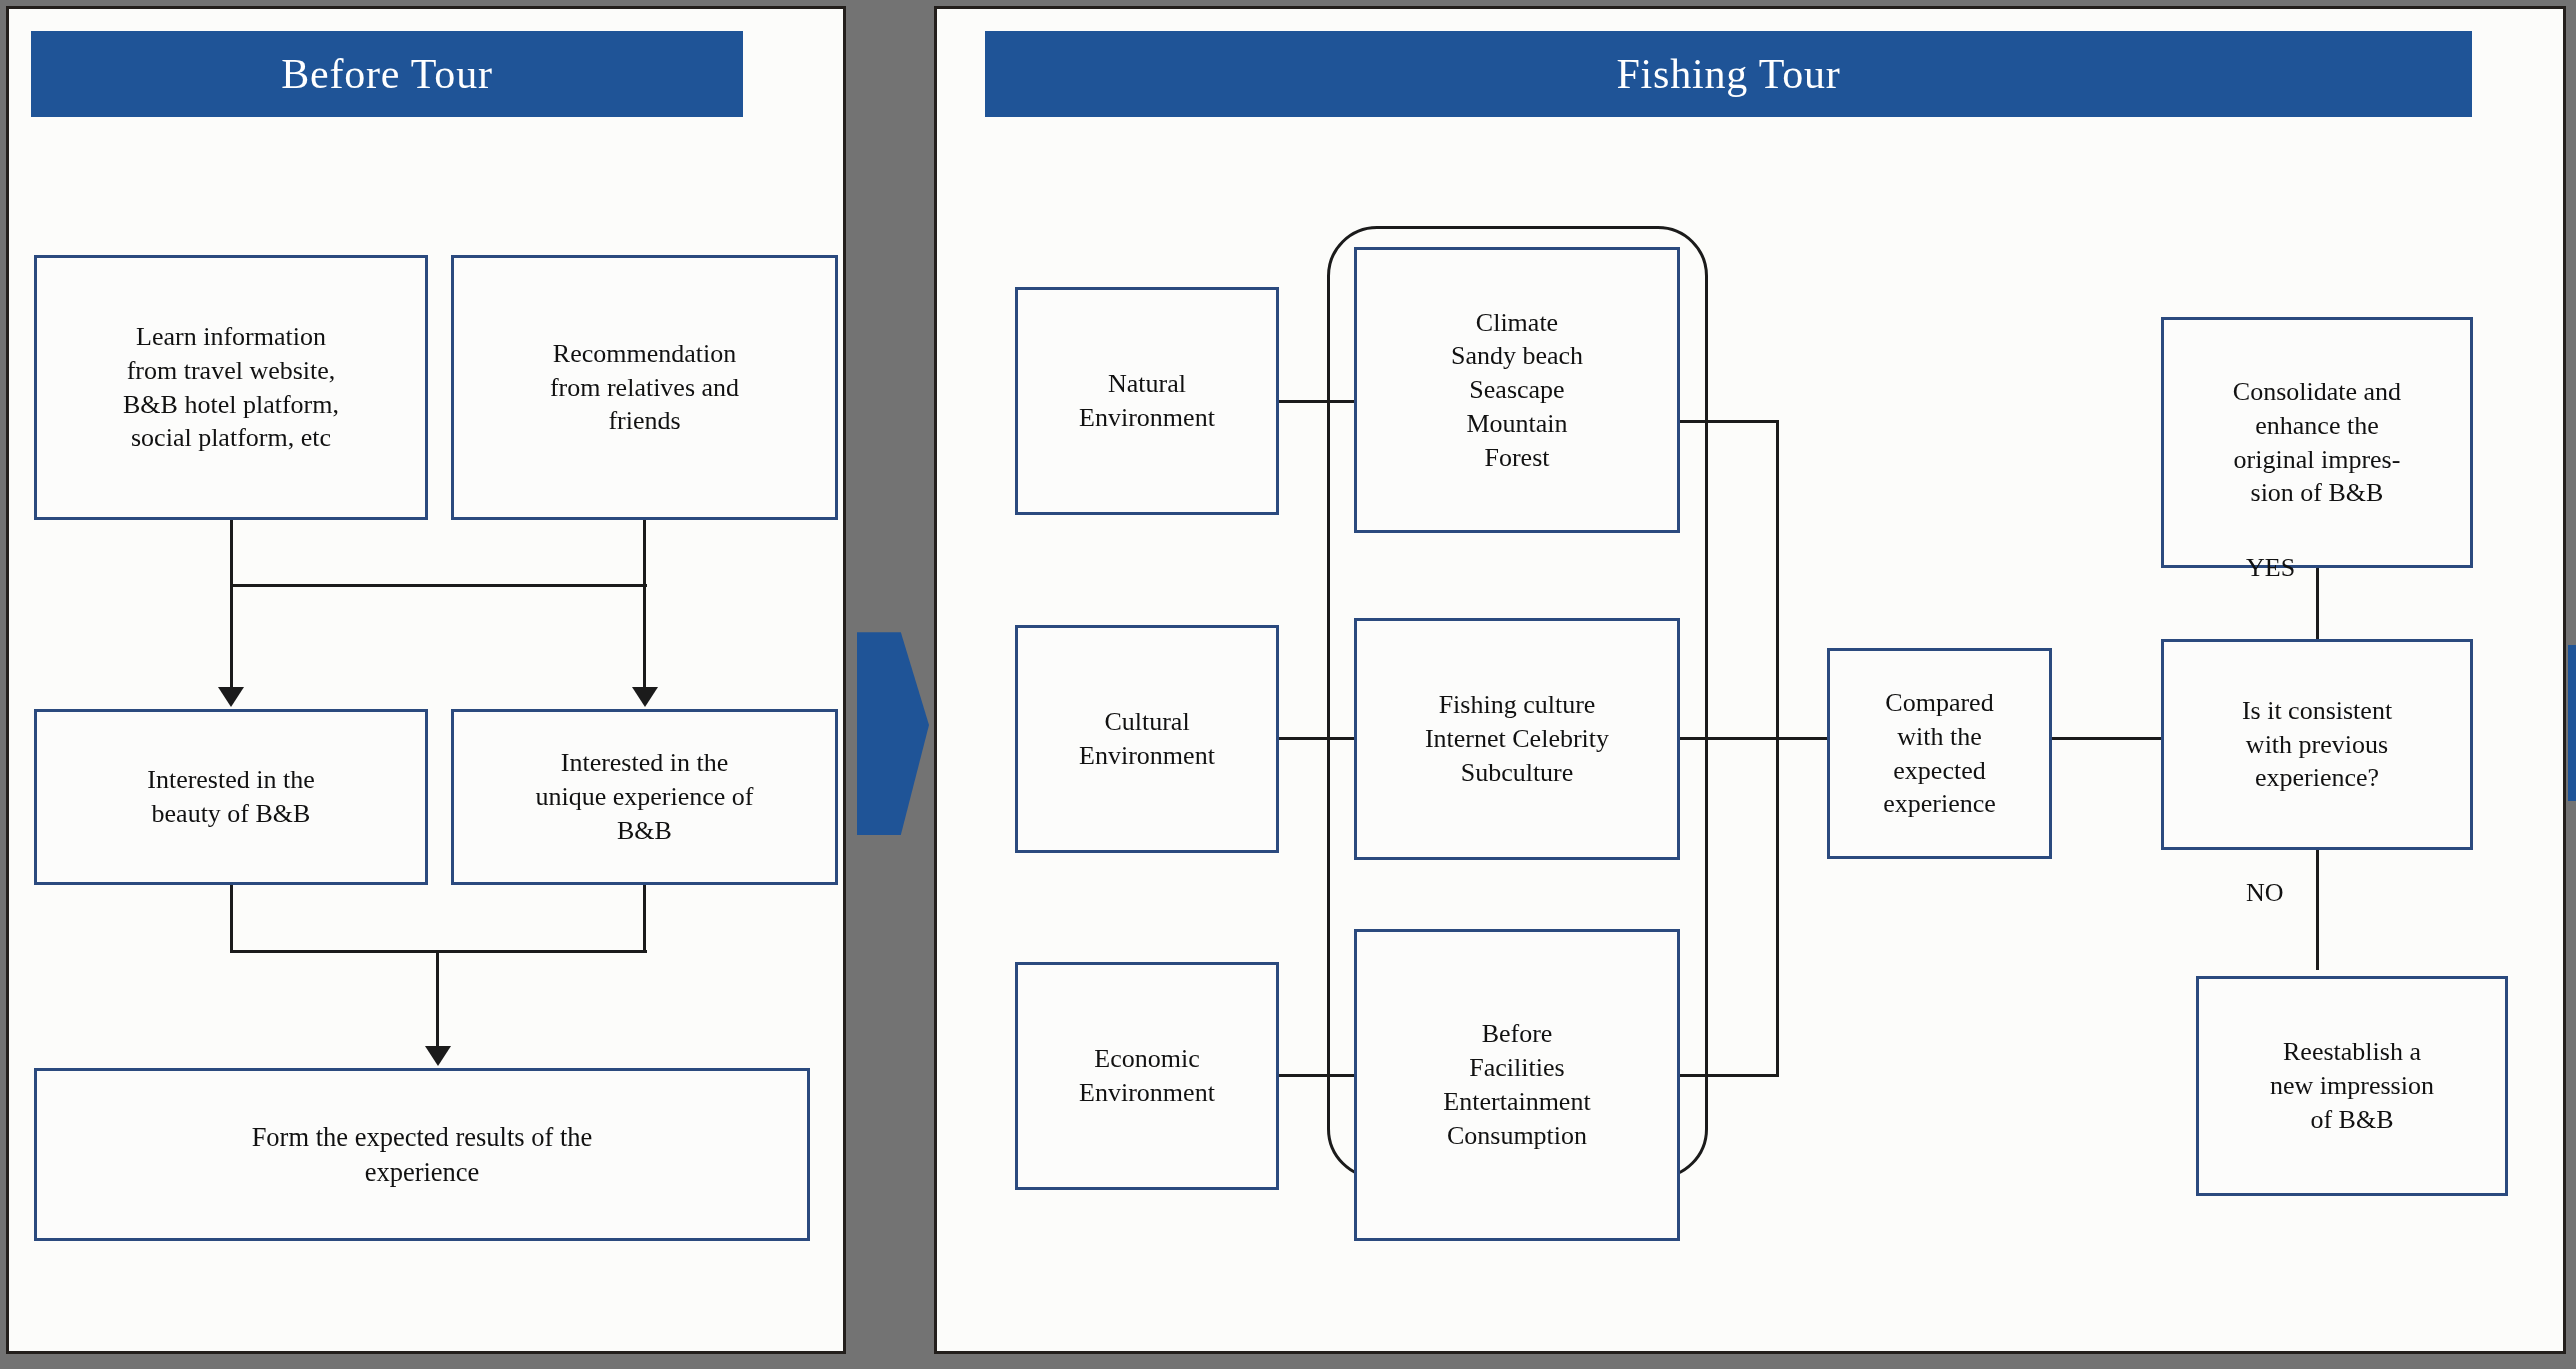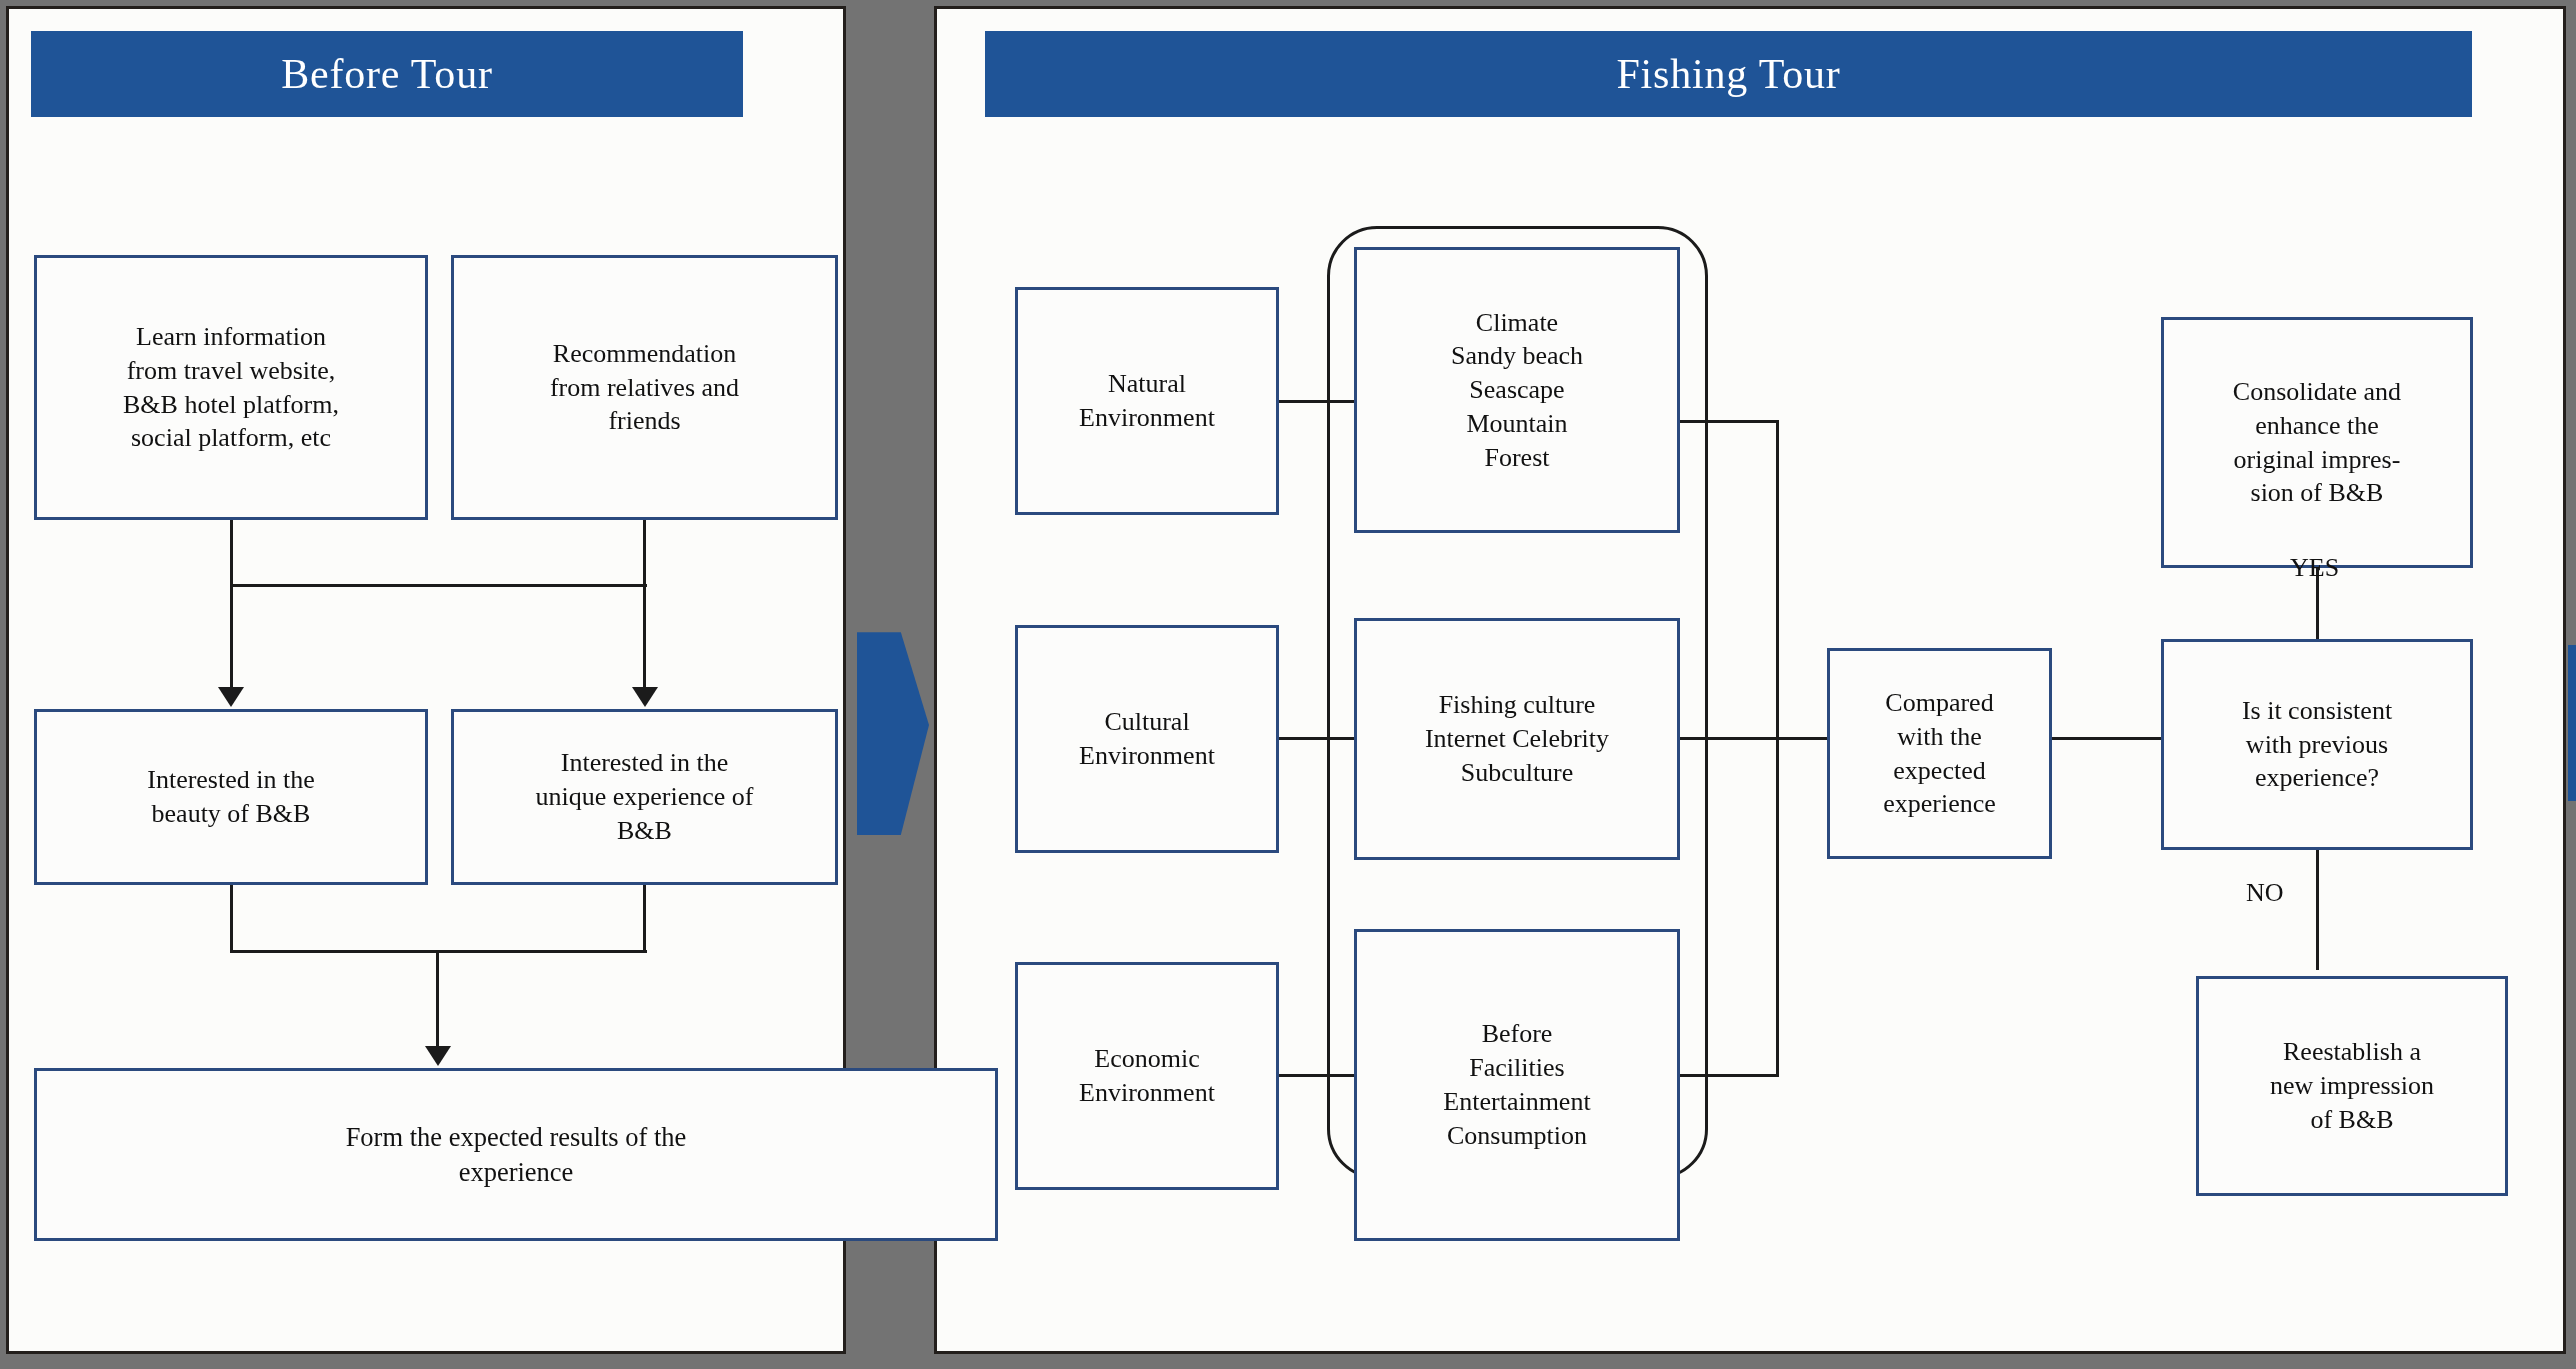--- a/index.html
+++ b/index.html
@@ -56,21 +56,21 @@
     padding:4.7px 7.8px;
     z-index:6;
   }
   .box .txt{ display:block; width:100%; white-space:pre-line; }
 
   
   #box-learn   { left:34px;  top:255px;  width:394px; height:265px; }
   #box-recomm  { left:451px; top:255px;  width:387px; height:265px; }
   #box-beauty  { left:34px;  top:709px;  width:394px; height:176px; }
   #box-unique  { left:451px; top:709px;  width:387px; height:176px; }
-  #box-form    { left:34px;  top:1068px; width:964px;height:173px; font-size:26.5px;}
+  #box-form    { left:34px;  top:1068px; width:776px;height:173px; font-size:26.5px;}
 
   
   #box-natural  { left:1015px; top:287px;  width:264px; height:228px; }
   #box-cultural { left:1015px; top:625px;  width:264px; height:228px; }
   #box-economic { left:1015px; top:962px; width:264px; height:228px; }
 
   #box-natdet  { left:1354px; top:247px;  width:326px; height:286px; }
   #box-culdet  { left:1354px; top:618px;  width:326px; height:242px; }
   #box-ecodet  { left:1354px; top:929px; width:326px; height:312px; }
 
@@ -238,21 +238,21 @@
 
   <div class="ln h" style="left:2052px; top:737px; width:111px;"></div>
 
   <div class="box" id="box-consist">
     <span class="txt">Is it consistent
 with previous
 experience?</span>
   </div>
 
   <div class="ln v" style="left:2316px; top:522px; height:119px;"></div>
-  <div class="edge-label" style="left:2246px; top:553px;margin-left:44px;">YES</div>
+  <div class="edge-label" style="left:2246px; top:553px;">YES</div>
 
   <div class="ln v" style="left:2316px; top:848px; height:122px;"></div>
   <div class="edge-label" style="left:2246px; top:878px;">NO</div>
 
   <div class="box" id="box-consol">
     <span class="txt">Consolidate and
 enhance the
 original impres-
 sion of B&amp;B</span>
   </div>

